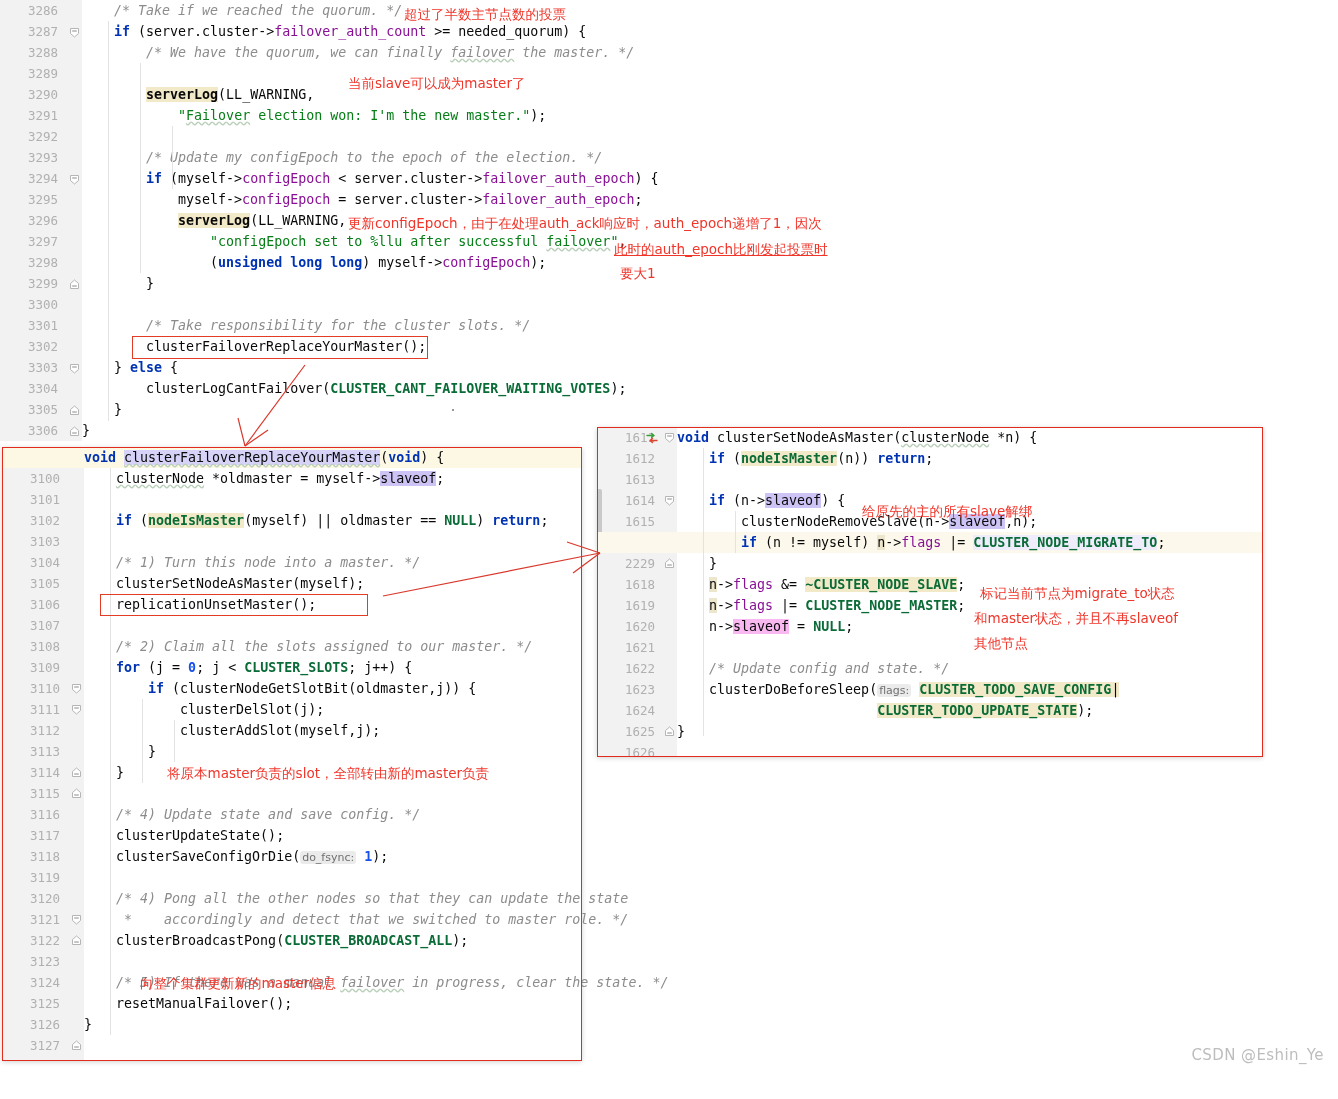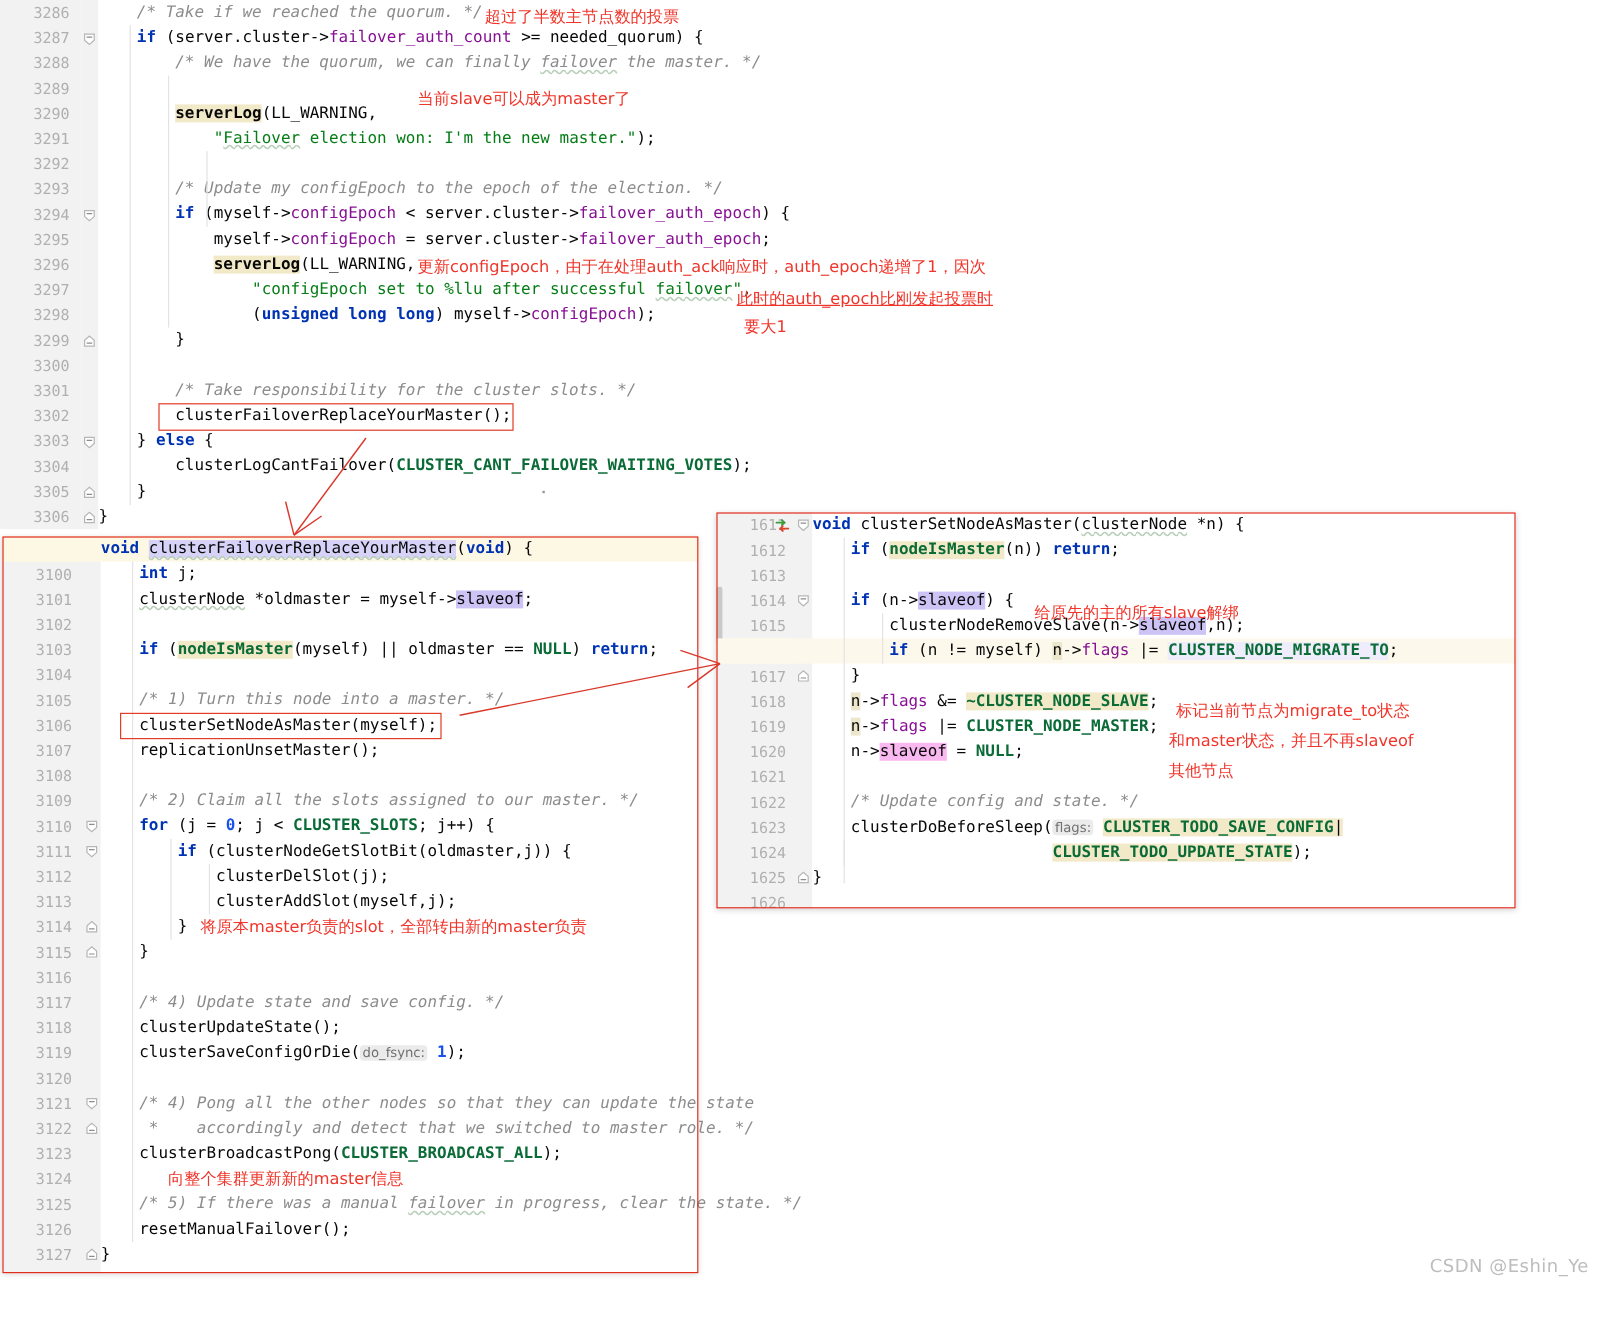--- a/index.html
+++ b/index.html
@@ -252,21 +252,20 @@
           </svg>
       </div>
     </div>
 
     <div class="codearea" style="left:82px;">
       <div class="iguide" style="left:26px;top:21px;height:567px;"></div>
       <div class="iguide" style="left:58px;top:252px;height:84px;"></div>
       <div class="iguide" style="left:90px;top:273px;height:42px;"></div>
 
       <div class="cl rowhl" style="margin-left:-82px;padding-left:82px;"><span class="kw">void</span> <span class="hl-fn sqg2">clusterFailoverReplaceYourMaster</span>(<span class="kw">void</span>) {</div>
-      <div class="cl">    <span class="kw">int</span> j;</div>
       <div class="cl">    <span class="sqg2">clusterNode</span> *oldmaster = myself-&gt;<span class="hl-p">slaveof</span>;</div>
       <div class="cl"> </div>
       <div class="cl">    <span class="kw">if</span> (<span class="hl-y"><span class="cst">nodeIsMaster</span></span>(myself) || oldmaster == <span class="cst">NULL</span>) <span class="kw">return</span>;</div>
       <div class="cl"> </div>
       <div class="cl"><span class="cm">    /* 1) Turn this node into a master. */</span></div>
       <div class="cl">    clusterSetNodeAsMaster(myself);</div>
       <div class="cl">    replicationUnsetMaster();</div>
       <div class="cl"> </div>
       <div class="cl"><span class="cm">    /* 2) Claim all the slots assigned to our master. */</span></div>
       <div class="cl">    <span class="kw">for</span> (j = <span class="num">0</span>; j &lt; <span class="cst">CLUSTER_SLOTS</span>; j++) {</div>
@@ -296,21 +295,21 @@
 
   <div class="floatpane" style="left:597px;top:427px;width:666px;height:330px;">
     <div class="fp-gutter" style="width:78px;"></div>
     <div style="position:absolute;left:0;top:0;width:68px;height:100%;">
       <div class="gutter-line">1611</div>
       <div class="gutter-line">1612</div>
       <div class="gutter-line">1613</div>
       <div class="gutter-line">1614</div>
       <div class="gutter-line">1615</div>
       <div class="gutter-line" style="background:#fdf8e3;">1616</div>
-      <div class="gutter-line">1617</div>
+      <div class="gutter-line">2229</div>
       <div class="gutter-line">1618</div>
       <div class="gutter-line">1619</div>
       <div class="gutter-line">1620</div>
       <div class="gutter-line">1621</div>
       <div class="gutter-line">1622</div>
       <div class="gutter-line">1623</div>
       <div class="gutter-line">1624</div>
       <div class="gutter-line">1625</div>
       <div class="gutter-line">1626</div>
     </div>

